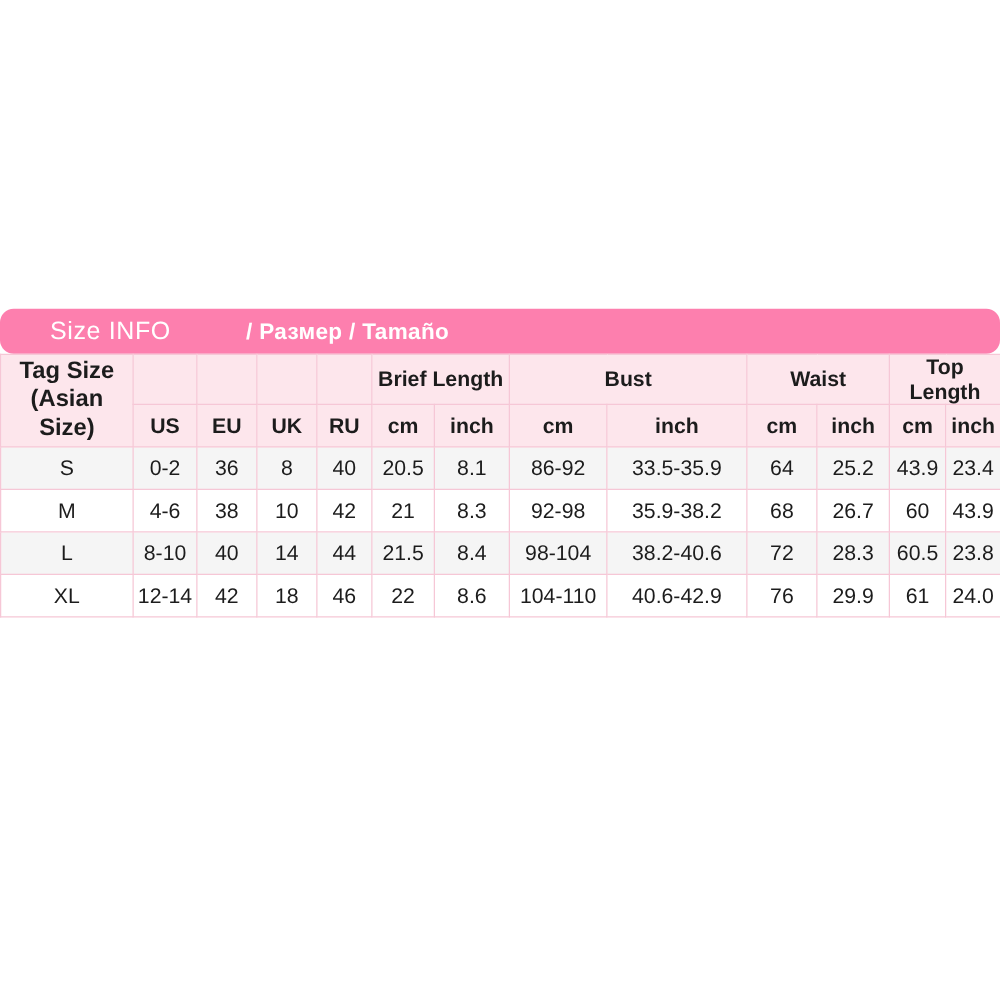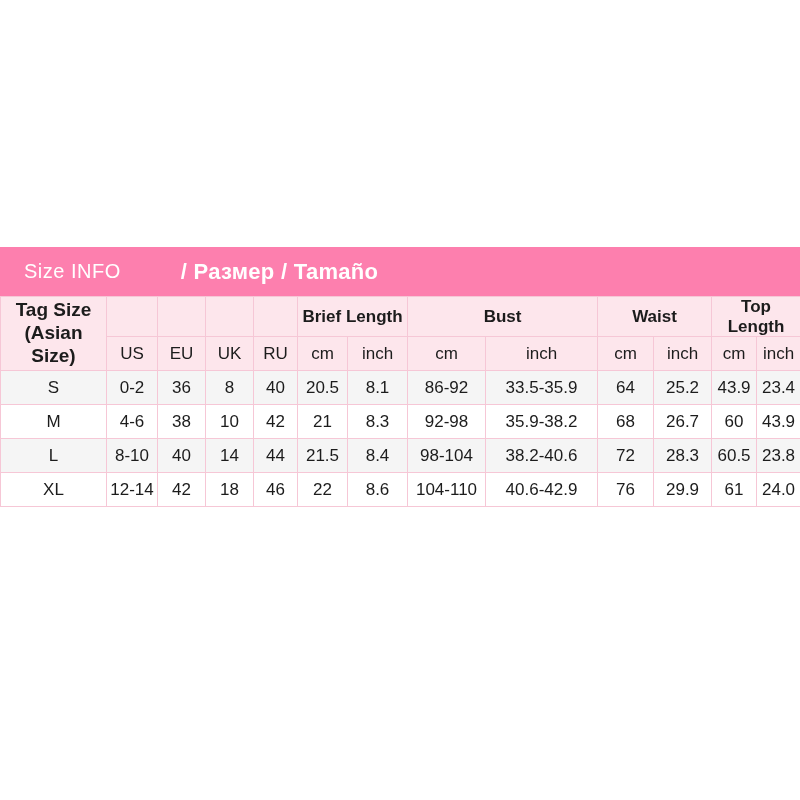--- a/index.html
+++ b/index.html
@@ -21,34 +21,35 @@
   }
   .chart-wrap {
     position: absolute;
     left: 0;
     top: 247px;
     width: 800px;
   }
   
   .title-bar {
     background: #fd7fae;
-    height: 49px;
+    height: 36px;
     display: flex;
     align-items: center;
-    padding-left: 24px;
+    padding-left: 40px;
     box-sizing: border-box;
+    border-radius: 11px;
   }
   .title-bar .t-main {
     color: #ffffff;
     font-size: 20px;
     letter-spacing: .5px;
   }
   .title-bar .t-sub {
     color: #ffffff;
-    font-size: 22px;
+    font-size: 18px;
     font-weight: bold;
     margin-left: 60px;
     letter-spacing: .3px;
   }
   
   table.size-table {
     border-collapse: collapse;
     width: 800px;
     table-layout: fixed;
   }
@@ -64,21 +65,21 @@
   
   .hdr-top td {
     background: #fde6ec;
     font-weight: bold;
     font-size: 18px;
     height: 62px;
     line-height: 1.15;
   }
   .hdr-sub td {
     background: #fde6ec;
-    font-weight: normal;
+    font-weight: bold;
     font-size: 17px;
     height: 30px;
   }
   .hdr-top td.tagsize {
     font-size: 19px;
     line-height: 1.2;
     padding: 0 4px;
   }
   
   .row-odd td { background: #f5f5f5; }

